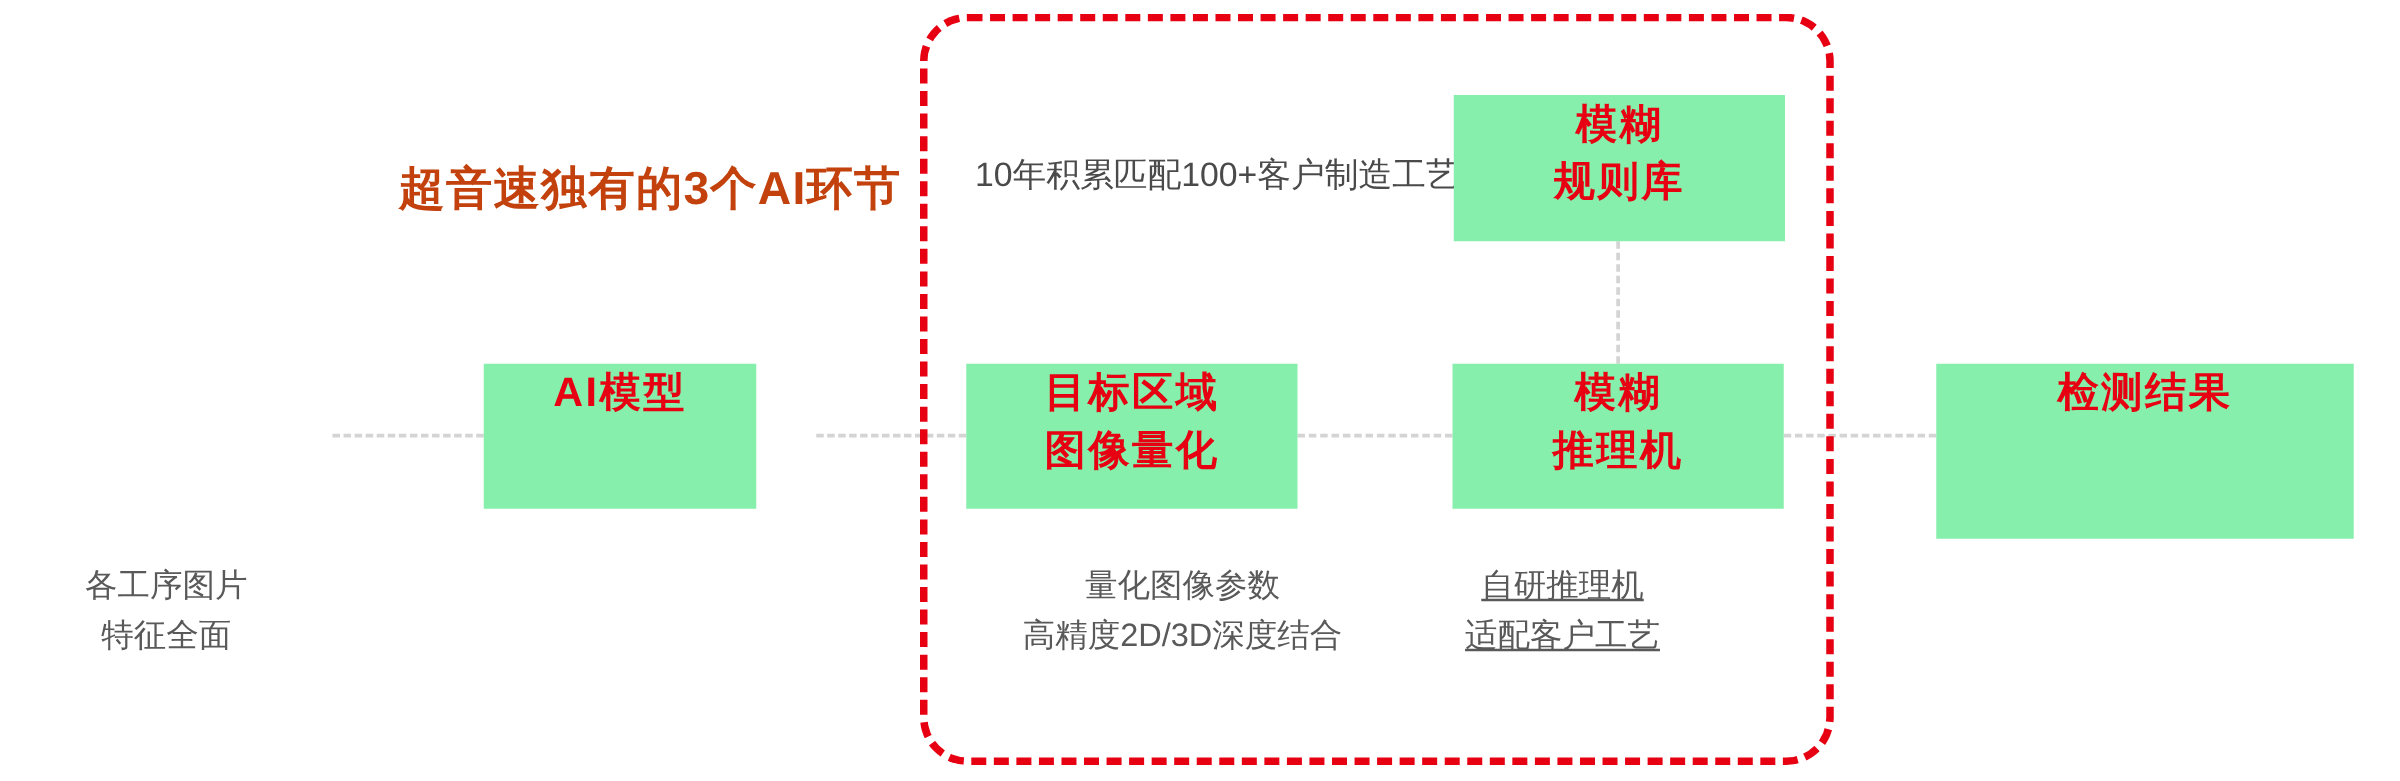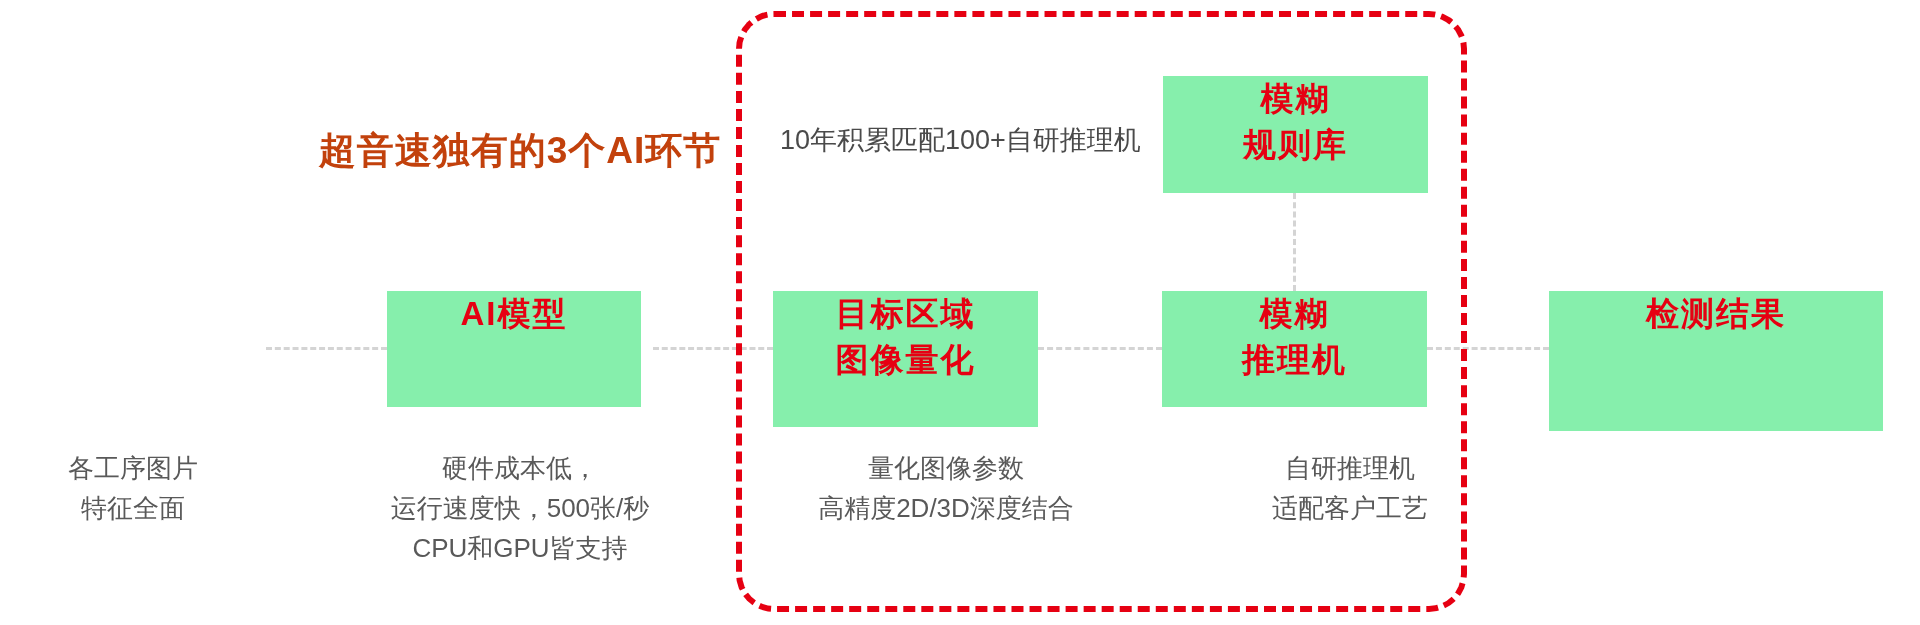--- a/index.html
+++ b/index.html
@@ -56,60 +56,57 @@
 </style>
 </head>
 <body>
 
 <div class="canvas">
 
   <div class="title">超音速独有的3个AI环节</div>
 
   <div class="frame"></div>
 
-  <div class="annotation">10年积累匹配100+自研推理机</div>
+  <div class="annotation">10年积累匹配100+客户制造工艺</div>
 
   <div class="hconn" style="left:266px;  top:347px; width:121px;"></div>
   <div class="hconn" style="left:653px;  top:347px; width:120px;"></div>
   <div class="hconn" style="left:1038px; top:347px; width:124px;"></div>
   <div class="hconn" style="left:1427px; top:347px; width:122px;"></div>
 
   <div class="vconn" style="left:1293px; top:193px; height:98px;"></div>
 
   <div class="box" style="left:1163px; top:76px; width:265px; height:117px;">
     <div class="label">模糊
 规则库</div>
   </div>
 
 
-  <div class="box" style="left:387px; top:291px; width:254px; height:116px;">
+  <div class="box" style="left:387px; top:291px; width:218px; height:116px;">
     <div class="label">AI模型</div>
   </div>
 
-  <div class="box" style="left:773px; top:291px; width:265px; height:136px;">
+  <div class="box" style="left:773px; top:291px; width:265px; height:116px;">
     <div class="label">目标区域
 图像量化</div>
   </div>
 
   <div class="box" style="left:1162px; top:291px; width:265px; height:116px;">
     <div class="label">模糊
 推理机</div>
   </div>
 
   <div class="box" style="left:1549px; top:291px; width:334px; height:140px;">
     <div class="label">检测结果</div>
   </div>
 
   <div class="desc" style="left:-67px; width:400px;">各工序图片
 特征全面</div>
 
-  <div class="desc" style="left:300px; width:440px;">硬件成本低，
-运行速度快，500张/秒
-CPU和GPU皆支持</div>
 
   <div class="desc" style="left:726px; width:440px;">量化图像参数
 高精度2D/3D深度结合</div>
 
-  <div class="desc" style="left:1150px; width:400px;">自研推理机
+  <div class="desc" style="left:1050px; width:400px;text-decoration:underline;">自研推理机
 适配客户工艺</div>
 
 
 </div>
 
 </body></html>

